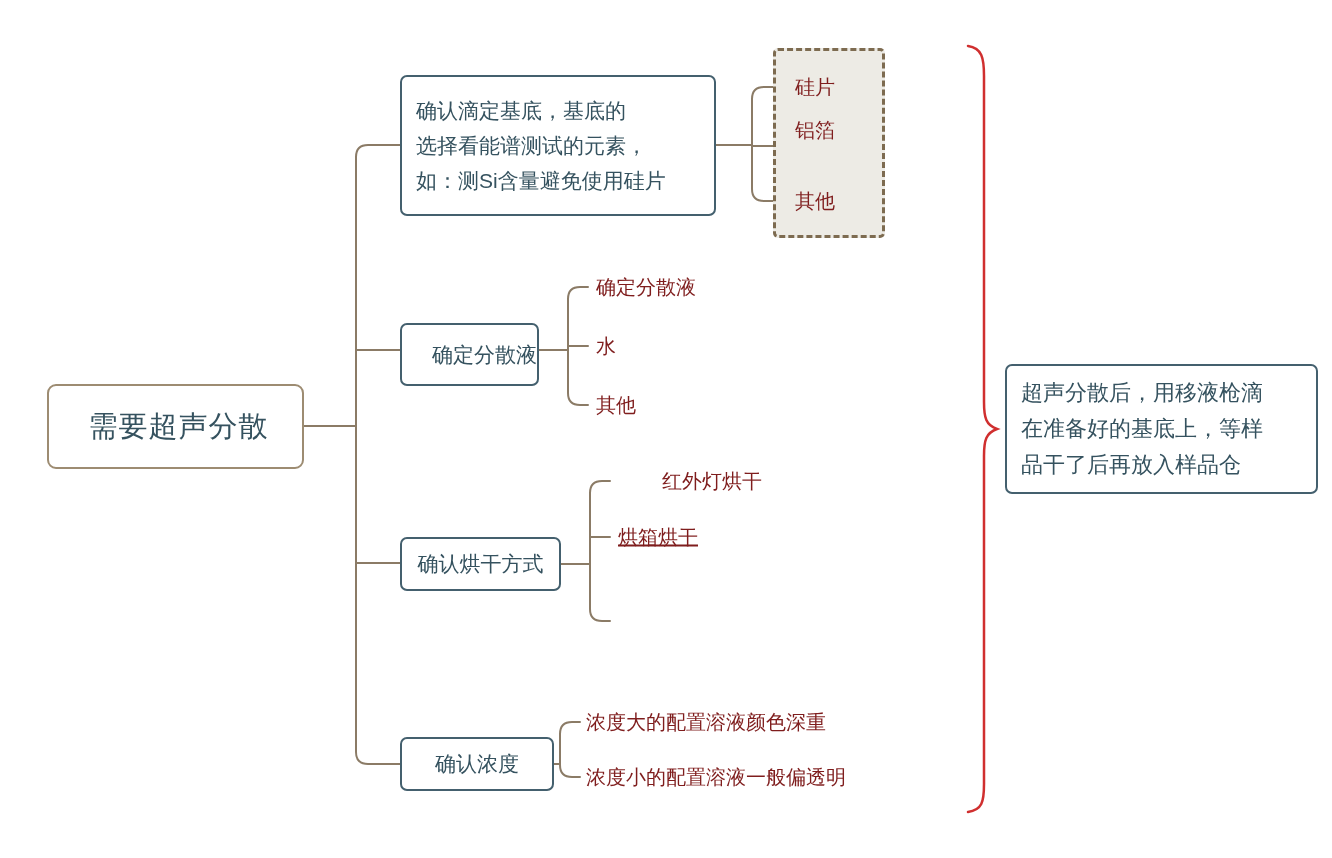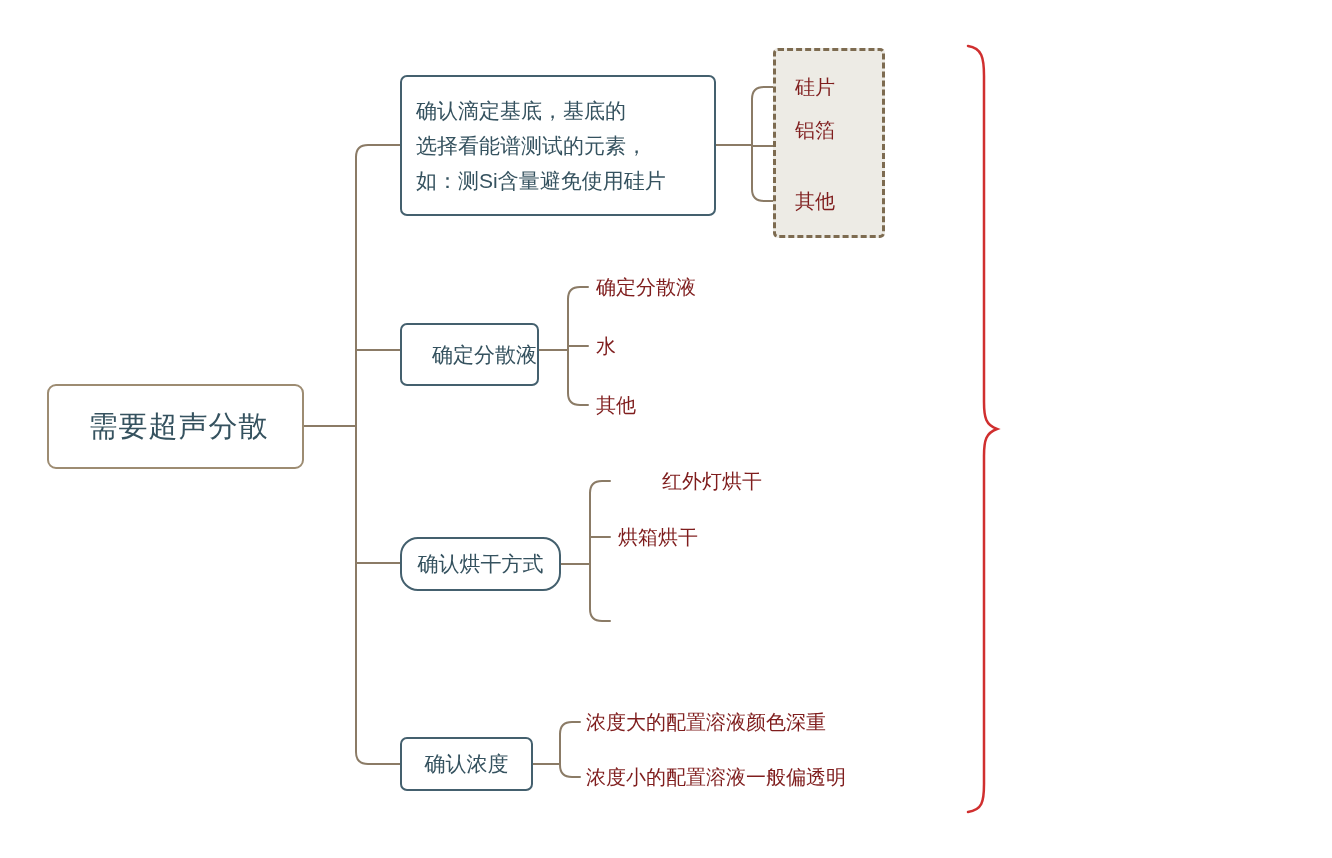--- a/index.html
+++ b/index.html
@@ -45,22 +45,22 @@
   }
   .branch-box-1 {
     left: 400px; top: 75px; width: 316px; height: 141px;
     padding: 10px 14px;
     line-height: 35px;
     white-space: pre-line;
     justify-content: flex-start;
     text-align: left;
   }
   .branch-box-2 { left: 400px; top: 323px; width: 139px; height: 63px; justify-content: flex-end; }
-  .branch-box-3 { left: 400px; top: 537px; width: 161px; height: 54px; justify-content: center; border-radius: 18px; }
-  .branch-box-4 { left: 400px; top: 737px; width: 133px; height: 54px; justify-content: center; }
+  .branch-box-3 { left: 400px; top: 537px; width: 161px; height: 54px; justify-content: center; }
+  .branch-box-4 { left: 400px; top: 737px; width: 154px; height: 54px; justify-content: center; }
   .dashed-box {
     position: absolute;
     left: 773px; top: 48px; width: 112px; height: 190px;
     box-sizing: border-box;
     border: 3px dashed #7d6b50;
     border-radius: 5px;
     background: #edebe5;
   }
   .leaf-label {
     position: absolute;
@@ -152,28 +152,33 @@
   <div class="leaf-label" style="left:596px; top:405px;">
     <span>其他</span>
   </div>
 
   <div class="node branch-box branch-box-3">
     <span>确认烘干方式</span>
   </div>
   <div class="leaf-label" style="left:618px; top:481px;margin-left:44px;">
     <span>红外灯烘干</span>
   </div>
-  <div class="leaf-label" style="left:618px; top:537px;">
+  <div class="leaf-label" style="left:618px; top:537px;text-decoration:underline;">
     <span>烘箱烘干</span>
   </div>
 
   <div class="node branch-box branch-box-4">
     <span>确认浓度</span>
   </div>
   <div class="leaf-label" style="left:586px; top:777px;">
     <span>浓度小的配置溶液一般偏透明</span>
   </div>
   <div class="leaf-label" style="left:586px; top:722px;">
     <span>浓度大的配置溶液颜色深重</span>
   </div>
 
+  <div class="node note-box">
+    <span>超声分散后，用移液枪滴
+在准备好的基底上，等样
+品干了后再放入样品仓</span>
+  </div>
 
 </div>
 
 </body></html>

